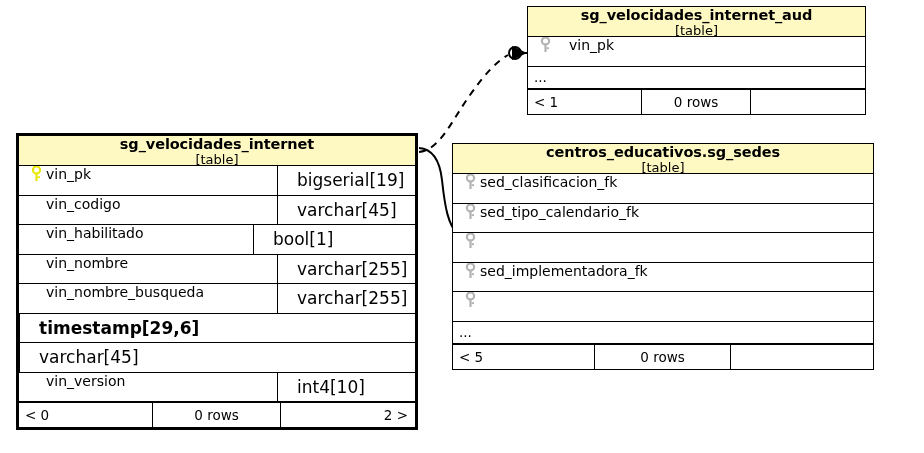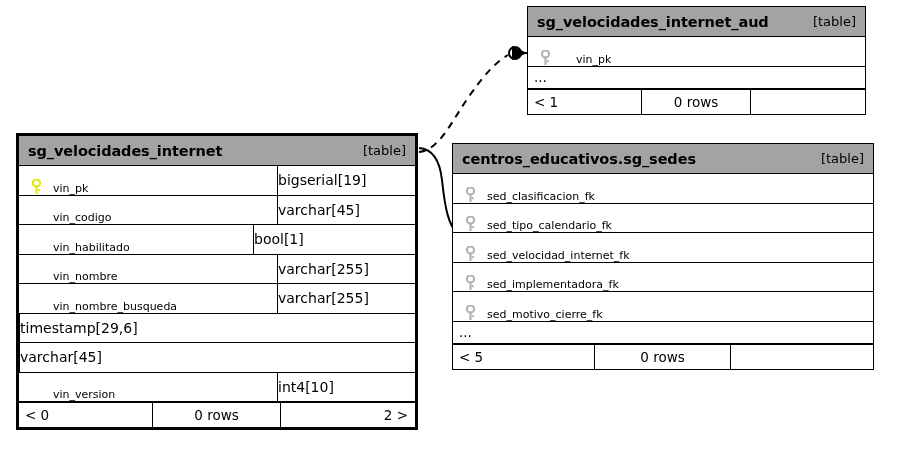--- a/index.html
+++ b/index.html
@@ -41,25 +41,26 @@
   }
   .table-box.thick {
     border: 3px solid #000000;
     margin-top: 28px;
   }
 
   .tbl-header {
     display: flex;
     align-items: center;
     justify-content: space-between;
-    background: #a3a3a3;
+    background: #fef9c3;
     border-bottom: 1px solid #000000;
     box-sizing: border-box;
     padding: 0 9px;
     height: 30px;
+    flex-direction: column;
   }
   .tbl-title {
     font-weight: bold;
     font-size: 14.5px;
     letter-spacing: -0.1px;
     white-space: nowrap;
   }
   .tbl-tag {
     font-size: 13px;
     white-space: nowrap;
@@ -70,37 +71,36 @@
     align-items: stretch;
     border-bottom: 1px solid #000000;
     box-sizing: border-box;
     height: 29.5px;
     background: #ffffff;
   }
   .tbl-row:last-of-type { border-bottom: none; }
 
   .cell-name {
     display: flex;
-    align-items: flex-end;
+    align-items: flex-start;
     flex: 1 1 auto;
     min-width: 0;
     padding-left: 7px;
-    font-size: 11px;
+    font-size: 14px;
     white-space: nowrap;
     overflow: hidden;
-    gap: 7px;
   }
   .cell-type {
     display: flex;
     align-items: center;
     flex: 0 0 auto;
     border-left: 1px solid #000000;
     box-sizing: border-box;
-    padding-left: 0;
-    font-size: 14px;
+    padding-left: 19px;
+    font-size: 17px;
     white-space: nowrap;
   }
 
   .keyslot {
     width: 20px;
     flex: 0 0 20px;
     display: flex;
     align-items: center;
     justify-content: center;
   }
@@ -210,21 +210,21 @@
 
     <div class="tbl-row">
       <div class="cell-name">
         <span class="keyslot"></span>
         <span>vin_nombre_busqueda</span>
       </div>
       <div class="cell-type" style="width:138px;">varchar[255]</div>
     </div>
 
     <div class="tbl-row">
-      <div class="cell-type" style="width:123px;">timestamp[29,6]</div>
+      <div class="cell-type" style="width:123px;font-weight:bold;">timestamp[29,6]</div>
     </div>
 
     <div class="tbl-row">
       <div class="cell-type" style="width:138px;">varchar[45]</div>
     </div>
 
     <div class="tbl-row">
       <div class="cell-name">
         <span class="keyslot"></span>
         <span>vin_version</span>
@@ -303,21 +303,20 @@
 
     <div class="tbl-row">
       <div class="cell-name">
         <span class="keyslot">
           <svg class="key-icon" width="11" height="16" viewBox="0 0 11 16">
             <circle cx="5.5" cy="4" r="3.6" fill="none" stroke="#b3b3b3" stroke-width="2.2"></circle>
             <rect x="4.4" y="6.5" width="2.2" height="8.5" fill="#b3b3b3"></rect>
             <rect x="6.6" y="10.2" width="2.4" height="1.9" fill="#b3b3b3"></rect>
           </svg>
         </span>
-        <span>sed_velocidad_internet_fk</span>
       </div>
     </div>
 
     <div class="tbl-row">
       <div class="cell-name">
         <span class="keyslot">
           <svg class="key-icon" width="11" height="16" viewBox="0 0 11 16">
             <circle cx="5.5" cy="4" r="3.6" fill="none" stroke="#b3b3b3" stroke-width="2.2"></circle>
             <rect x="4.4" y="6.5" width="2.2" height="8.5" fill="#b3b3b3"></rect>
             <rect x="6.6" y="10.2" width="2.4" height="1.9" fill="#b3b3b3"></rect>
@@ -329,21 +328,20 @@
 
     <div class="tbl-row">
       <div class="cell-name">
         <span class="keyslot">
           <svg class="key-icon" width="11" height="16" viewBox="0 0 11 16">
             <circle cx="5.5" cy="4" r="3.6" fill="none" stroke="#b3b3b3" stroke-width="2.2"></circle>
             <rect x="4.4" y="6.5" width="2.2" height="8.5" fill="#b3b3b3"></rect>
             <rect x="6.6" y="10.2" width="2.4" height="1.9" fill="#b3b3b3"></rect>
           </svg>
         </span>
-        <span>sed_motivo_cierre_fk</span>
       </div>
     </div>
 
     <div class="ellipsis-row">...</div>
 
     <div class="tbl-footer">
       <div class="foot-cell foot-left">&lt; 5</div>
       <div class="foot-cell foot-mid">0 rows</div>
       <div class="foot-cell foot-right"></div>
     </div>

